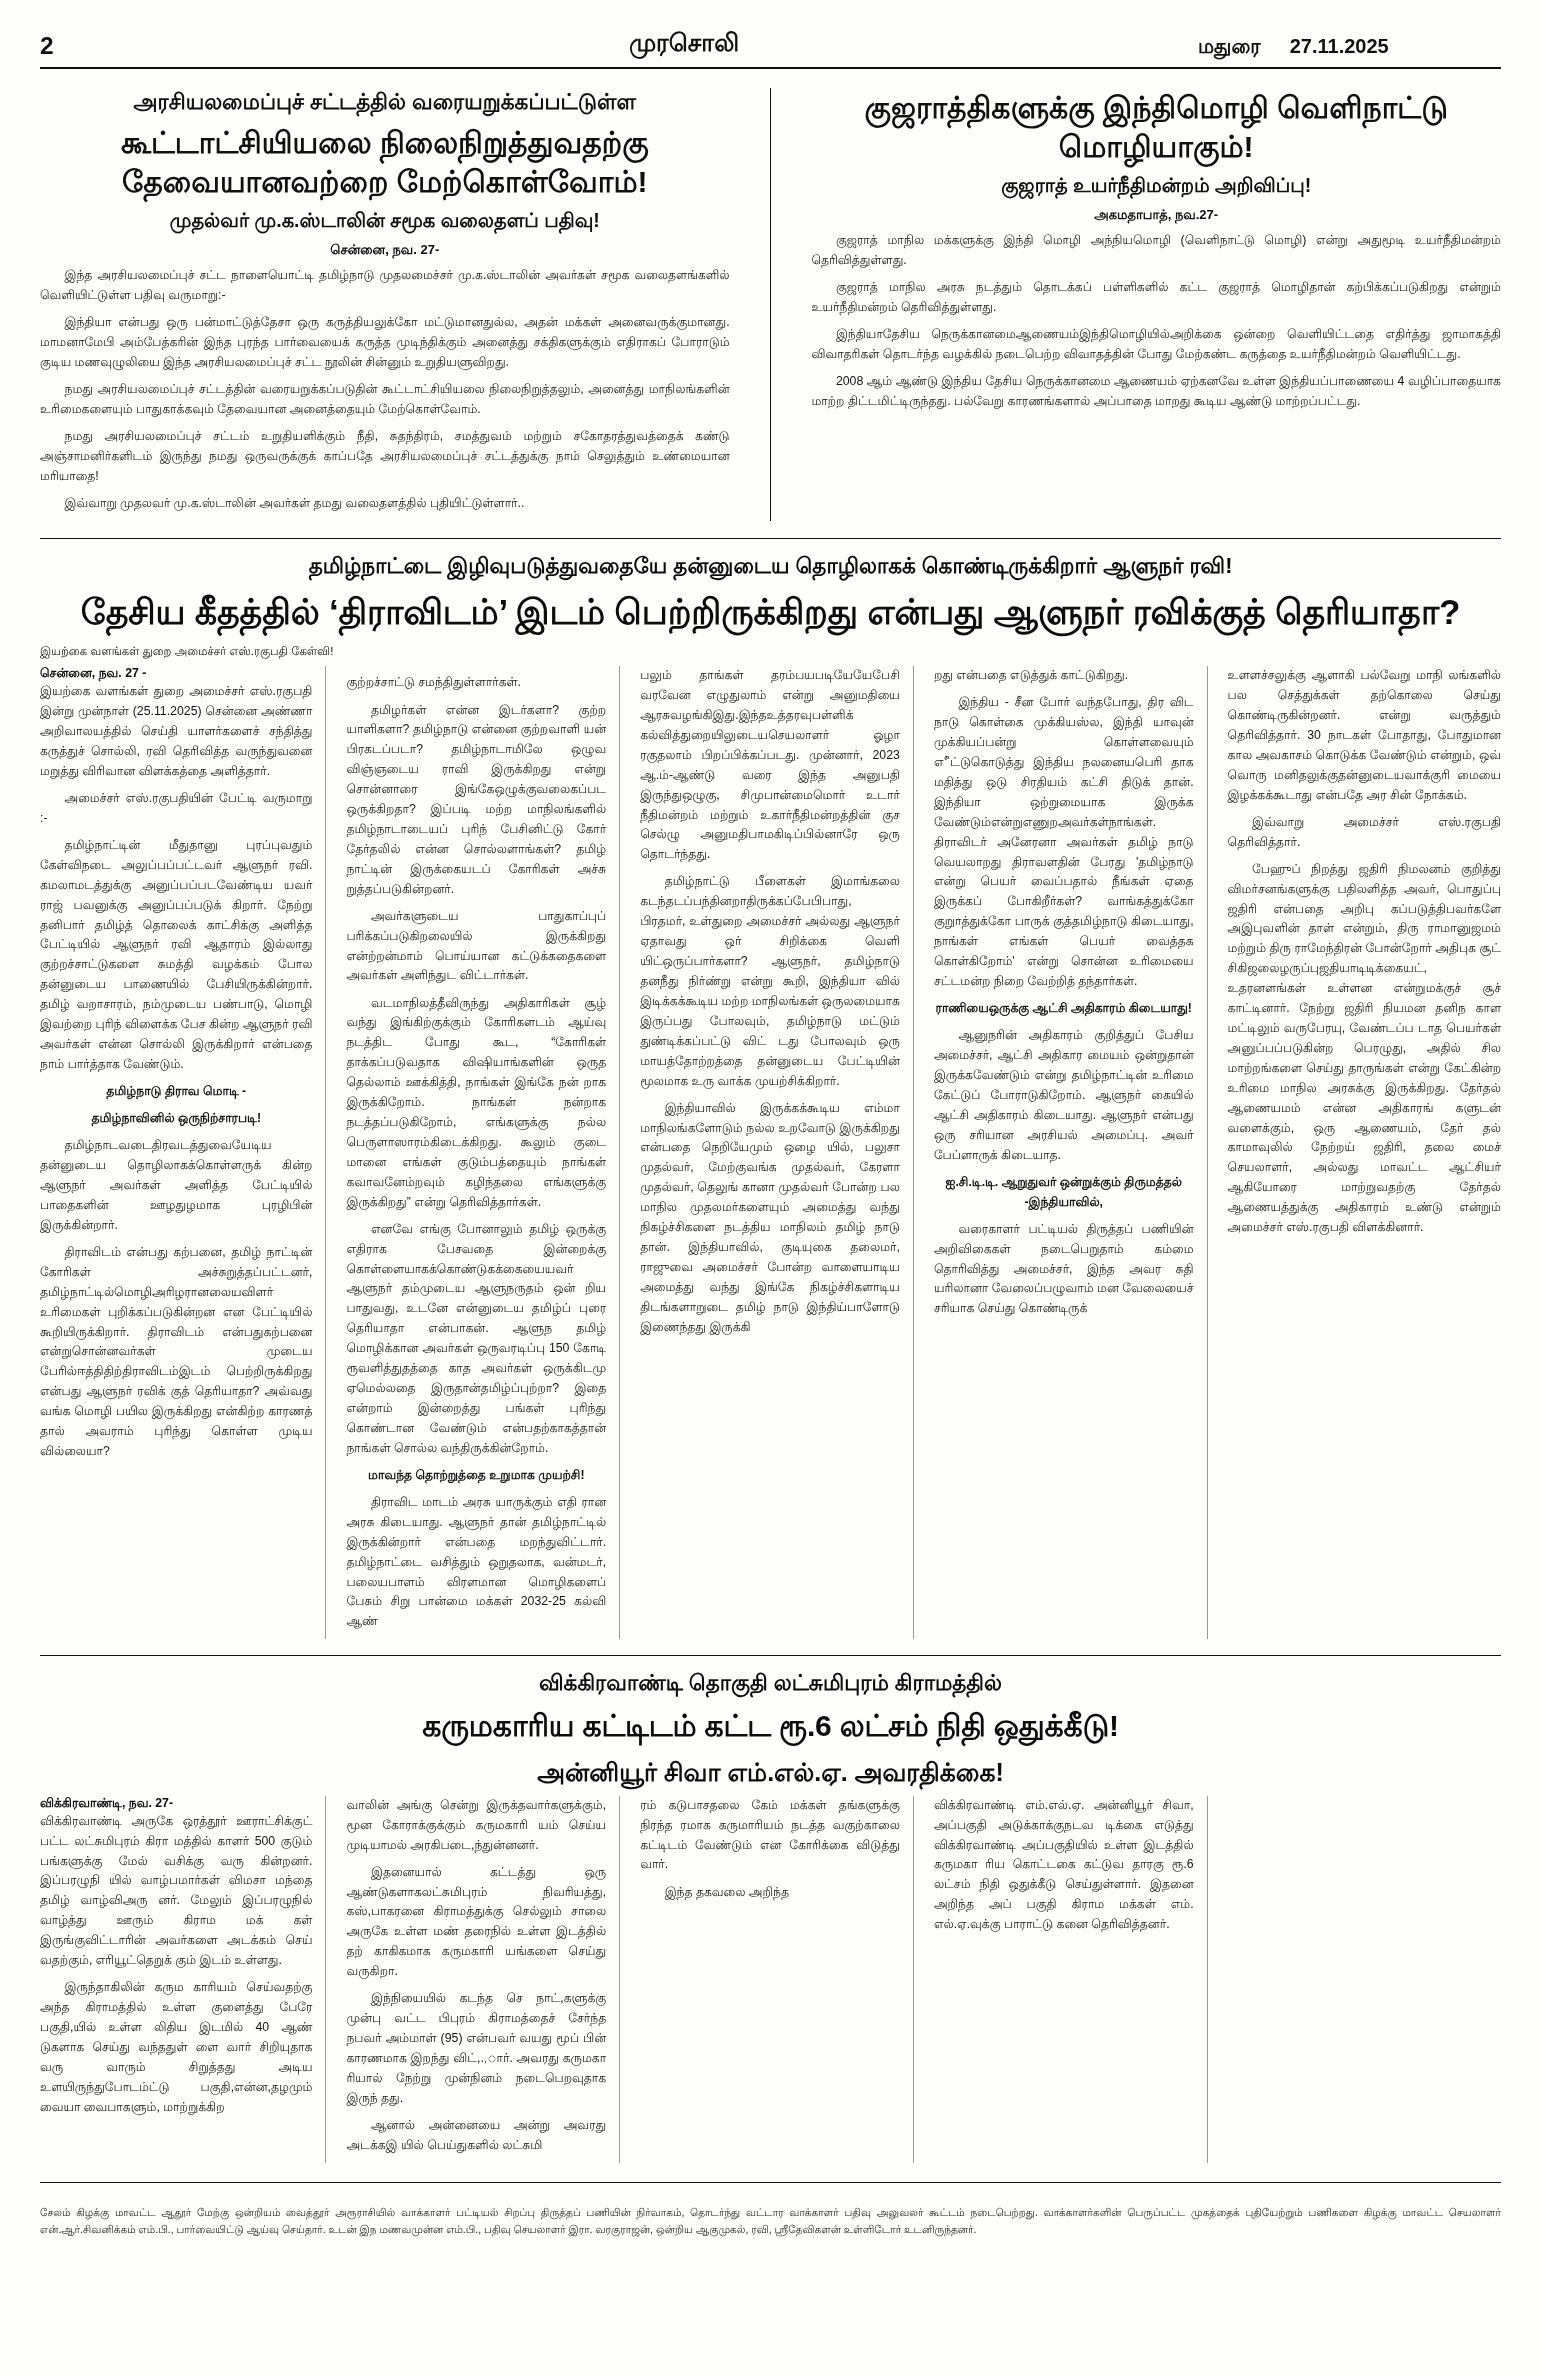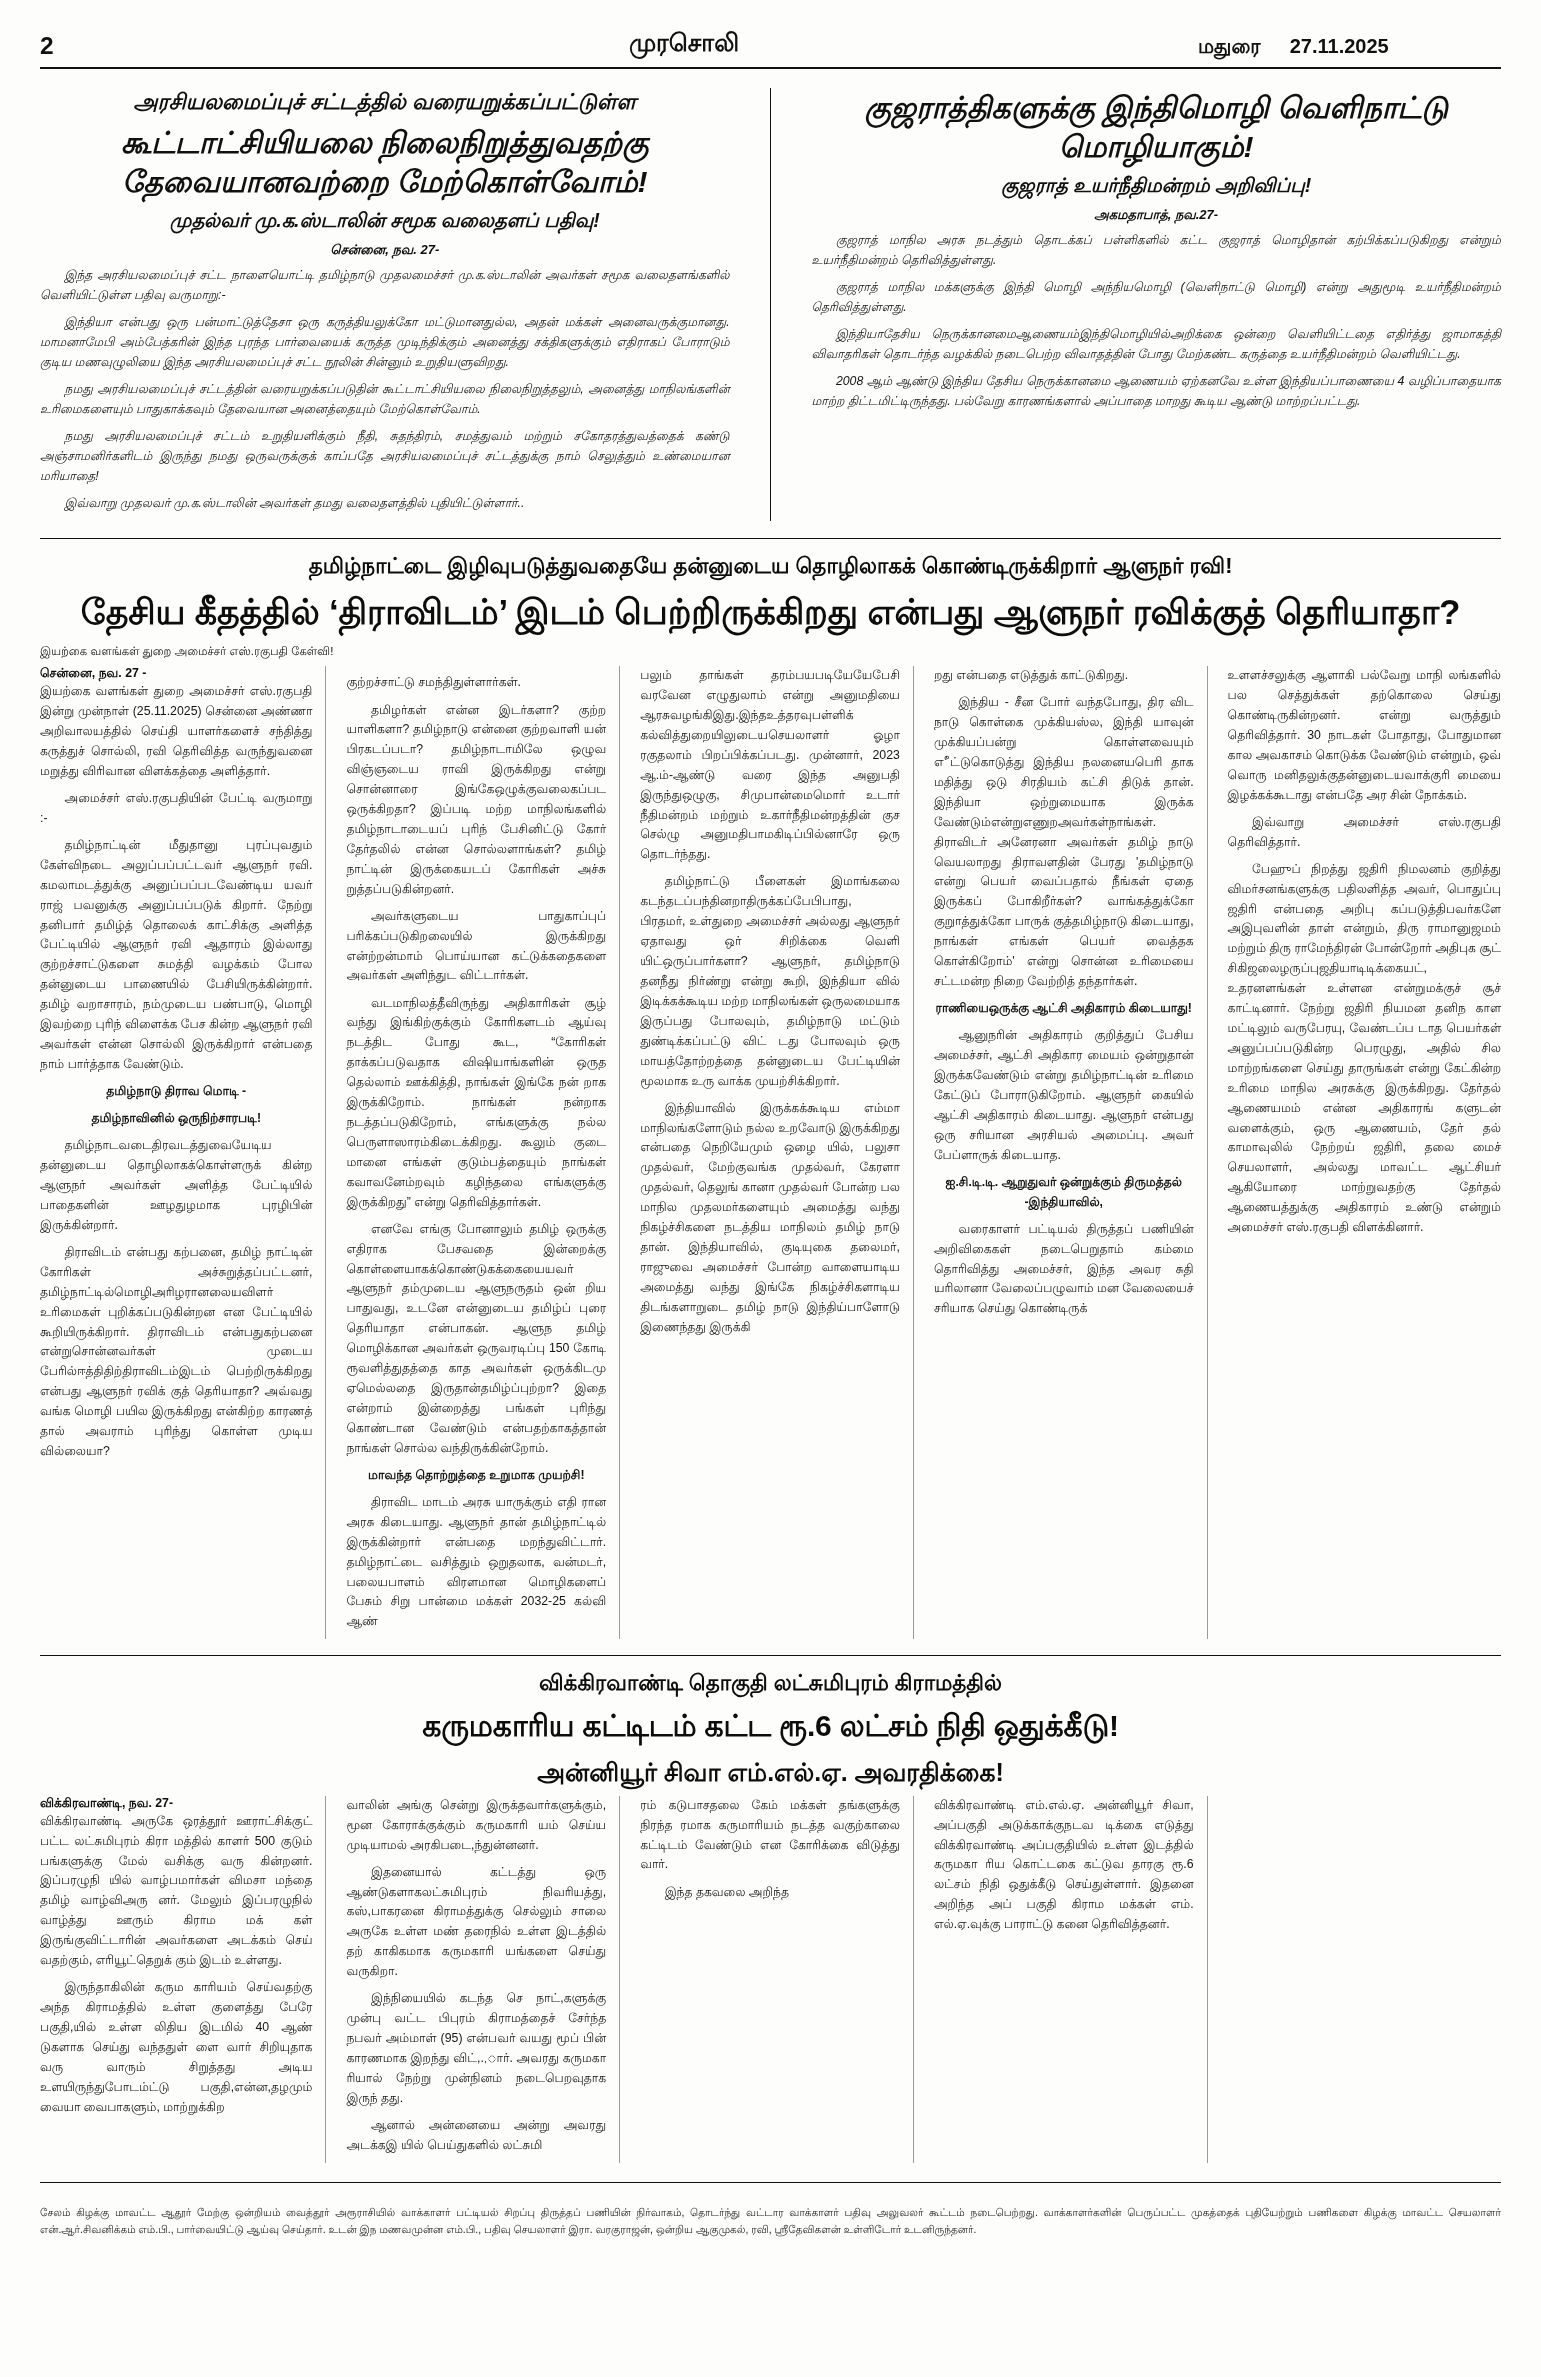--- a/index.html
+++ b/index.html
@@ -29,21 +29,21 @@
   .masthead .pageno {
     font-size: 24.5px; font-weight: bold; color:#111; width: 130px;
   }
   .masthead .paper-name {
     font-size: 24.5px; font-weight: bold; color:#111; text-align:center; flex:1;
   }
   .masthead .edition {
     width: 303px; text-align: right; font-size: 20px; font-weight: bold; color:#111;
     display:flex; gap:29px;
   }
-  .two-col { display:flex; gap:0;font-style:italic; }
+  .two-col { display:flex; gap:0; }
   .colA { width: 48.5%; padding-right: 19px; }
   .vdiv { width: 3%; display:flex; justify-content:center; }
   .vdiv:after { content:""; display:block; width:1.4px; background:#111; height:100%; }
   .colB { width: 48.5%; padding-left: 19px; }
 
   h1.story-head {
     font-size: 21.6px; line-height: 1.34; font-weight: bold; text-align:center;
     margin: 0 0 5.8px 0; color:#111;
   }
   h1.story-head.big {
@@ -116,22 +116,22 @@
       <p class="body">நமது அரசியலமைப்புச் சட்டம் உறுதியளிக்கும் நீதி, சுதந்திரம், சமத்துவம் மற்றும் சகோதரத்துவத்தைக் கண்டு அஞ்சாமனிர்களிடம் இருந்து நமது ஒருவருக்குக் காப்பதே அரசியலமைப்புச் சட்டத்துக்கு நாம் செலுத்தும் உண்மையான மரியாதை!</p>
       <p class="body">இவ்வாறு முதலவர் மு.க.ஸ்டாலின் அவர்கள் தமது வலைதளத்தில் புதியிட்டுள்ளார்..</p>
     </div>
 
     <div class="vdiv"></div>
 
     <div class="colB">
       <h1 class="story-head big">குஜராத்திகளுக்கு இந்திமொழி வெளிநாட்டு மொழியாகும்!</h1>
       <h2 class="story-sub">குஜராத் உயர்நீதிமன்றம் அறிவிப்பு!</h2>
       <div class="dateline">அகமதாபாத், நவ.27-</div>
+      <p class="body">குஜராத் மாநில மக்களுக்கு இந்தி மொழி அந்நியமொழி (வெளிநாட்டு மொழி) என்று அதுமூடி உயர்நீதிமன்றம் தெரிவித்துள்ளது.</p>
       <p class="body">குஜராத் மாநில அரசு நடத்தும் தொடக்கப் பள்ளிகளில் கட்ட குஜராத் மொழிதான் கற்பிக்கப்படுகிறது என்றும் உயர்நீதிமன்றம் தெரிவித்துள்ளது.</p>
-      <p class="body">குஜராத் மாநில மக்களுக்கு இந்தி மொழி அந்நியமொழி (வெளிநாட்டு மொழி) என்று அதுமூடி உயர்நீதிமன்றம் தெரிவித்துள்ளது.</p>
       <p class="body">இந்தியாதேசிய நெருக்கானமைஆணையம்இந்திமொழியில்அறிக்கை ஒன்றை வெளியிட்டதை எதிர்த்து ஜாமாகத்தி விவாதரிகள் தொடர்ந்த வழக்கில் நடைபெற்ற விவாதத்தின் போது மேற்கண்ட கருத்தை உயர்நீதிமன்றம் வெளியிட்டது.</p>
       <p class="body">2008 ஆம் ஆண்டு இந்திய தேசிய நெருக்கானமை ஆணையம் ஏற்கனவே உள்ள இந்தியப்பாணையை 4 வழிப்பாதையாக மாற்ற திட்டமிட்டிருந்தது. பல்வேறு காரணங்களால் அப்பாதை மாறது கூடிய ஆண்டு மாற்றப்பட்டது.</p>
     </div>
   </div>
 
   <div class="hdr-rule"></div>
 
   <div class="banner">
     <div class="kicker">தமிழ்நாட்டை இழிவுபடுத்துவதையே தன்னுடைய தொழிலாகக் கொண்டிருக்கிறார் ஆளுநர் ரவி!</div>
     <div class="mainhead">தேசிய கீதத்தில் ‘திராவிடம்’ இடம் பெற்றிருக்கிறது என்பது ஆளுநர் ரவிக்குத் தெரியாதா?</div>

